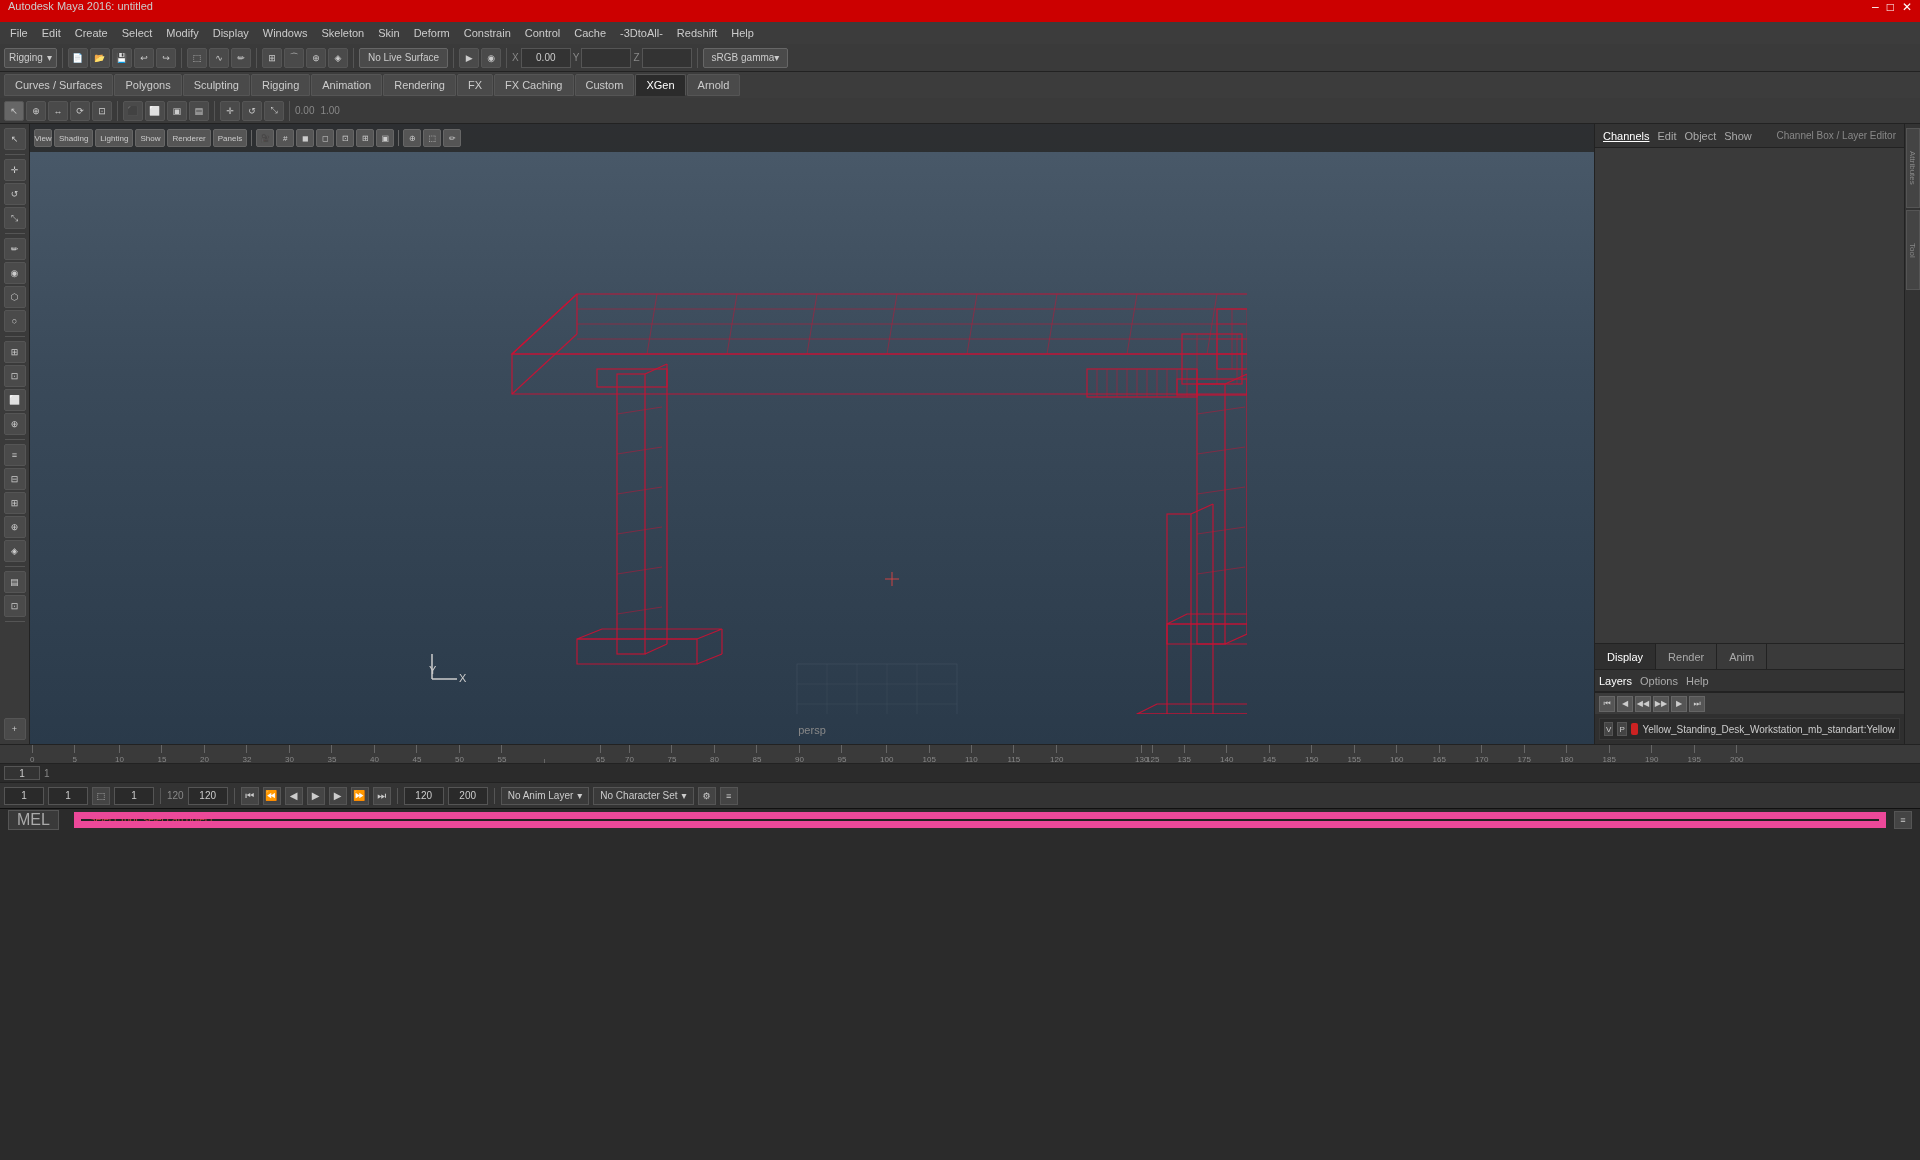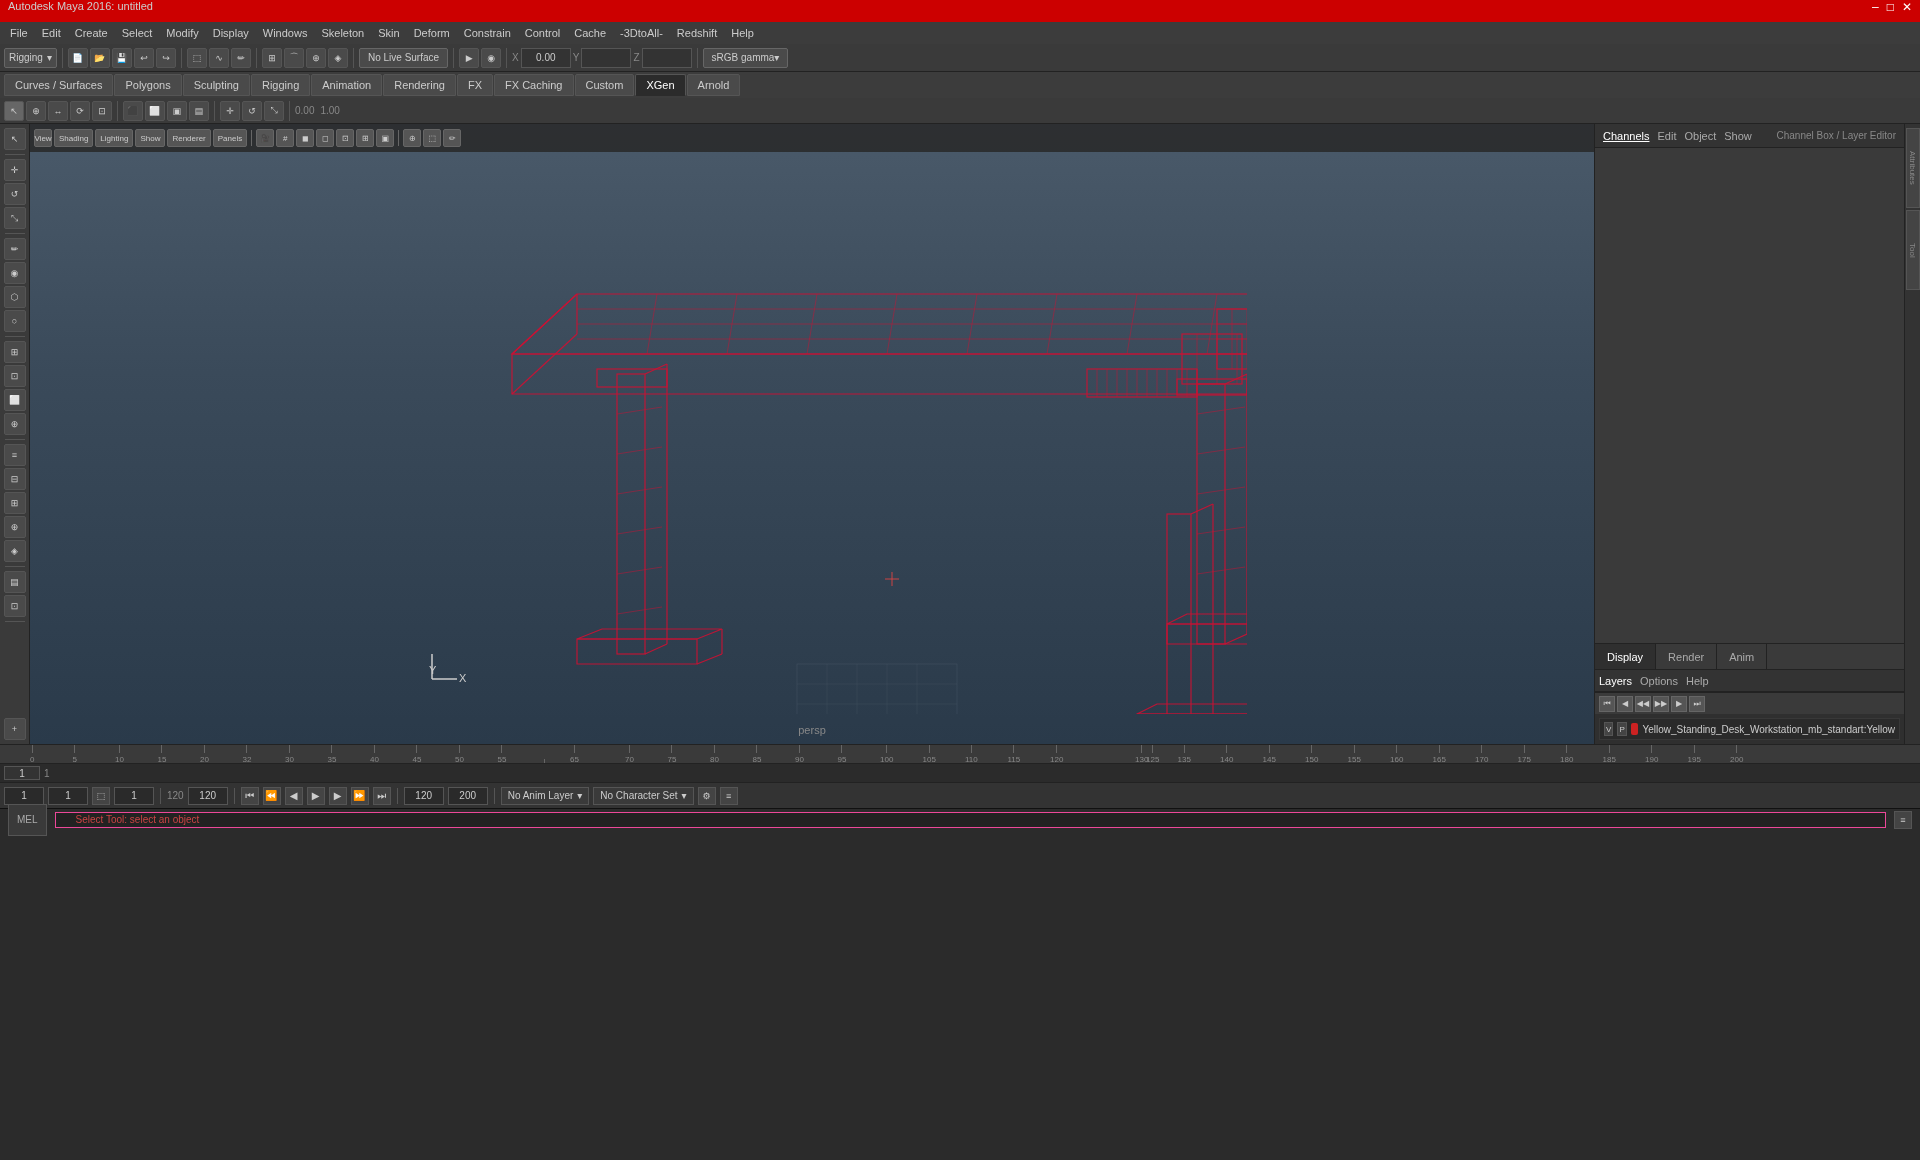--- a/index.html
+++ b/index.html
@@ -221,27 +221,27 @@
       width: 18px; height: 18px; background: #444; border: 1px solid #555;
       color: #ccc; font-size: 10px; display: flex; align-items: center; justify-content: center; cursor: pointer;
     }
 
     
     #status-bar {
       width: 100%; height: 22px; background: #2b2b2b; border-top: 1px solid #111;
       display: flex; align-items: center; padding: 0 8px; gap: 8px;
     }
     #mel-tab {
-      height: 32px; background: #3a3a3a; border: 1px solid #555;
-      color: #aaa; font-size: 10px; padding: 0 8px; cursor: pointer;
+      height: 20px; background: #3a3a3a; border: 1px solid #555;
+      color: #aaa; font-size: 16px; padding: 0 8px; cursor: pointer;
       display: flex; align-items: center;
     }
     #help-input {
-      flex: 1; height: 16px; background: #222; border: 1px solid #ec4899;
-      color: #cc4444; font-size: 10px; padding: 0 20px;
+      flex: 1; height: 16px; background: #222; border: 7px solid #ec4899;
+      color: #cc4444; font-size: 10px; padding: 0 8px; margin-left: 7px;
     }
 
     
     .ruler-tick {
       position: absolute; top: 0; display: flex; flex-direction: column; align-items: center;
     }
     .ruler-line { width: 1px; height: 8px; background: #666; }
     .ruler-num { font-size: 8px; color: #888; margin-top: 2px; }
 
     
@@ -633,21 +633,21 @@
         <span class="ruler-num">50</span>
       </div>
       <div class="ruler-tick" style="left: 497.5px;">
         <div class="ruler-line"></div>
         <span class="ruler-num">55</span>
       </div>
       <div class="ruler-tick" style="left: 540px; margin-top: 14px;">
         <div class="ruler-line"></div>
         <span class="ruler-num">60</span>
       </div>
-      <div class="ruler-tick" style="left: 570px;">
+      <div class="ruler-tick" style="left: 596px;">
         <div class="ruler-line"></div>
         <span class="ruler-num">65</span>
       </div>
       <div class="ruler-tick" style="left: 625px;">
         <div class="ruler-line"></div>
         <span class="ruler-num">70</span>
       </div>
       <div class="ruler-tick" style="left: 667.5px;">
         <div class="ruler-line"></div>
         <span class="ruler-num">75</span>

